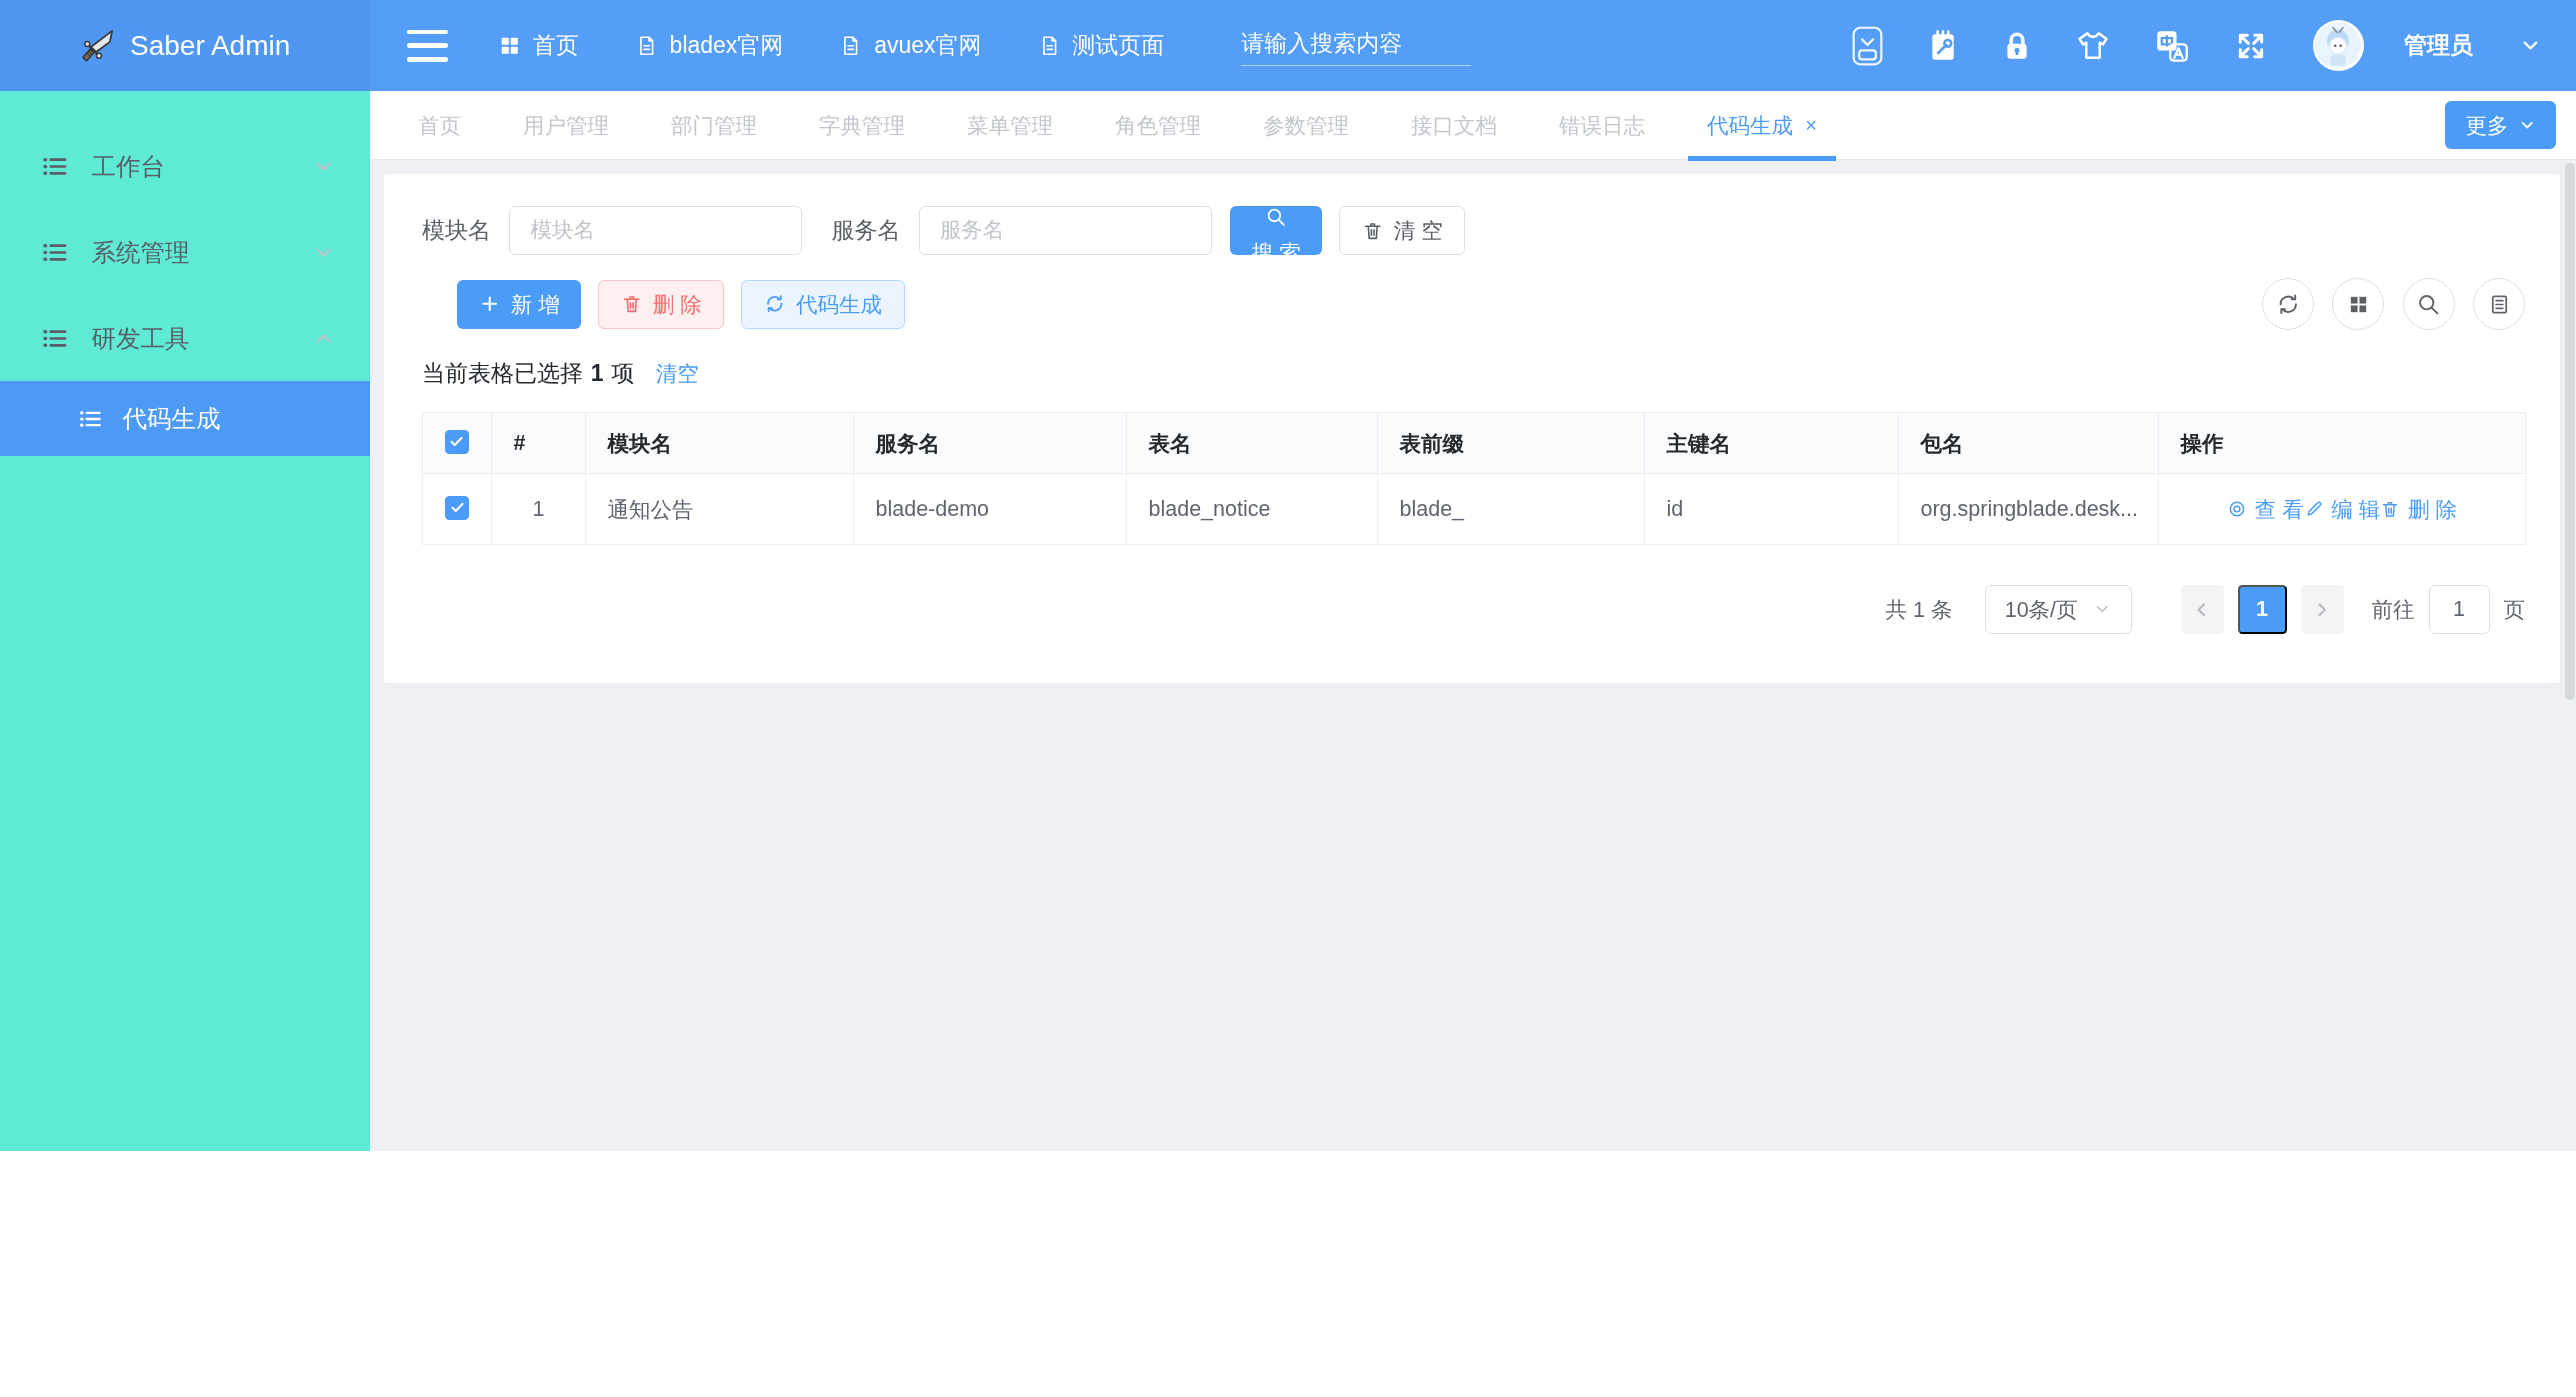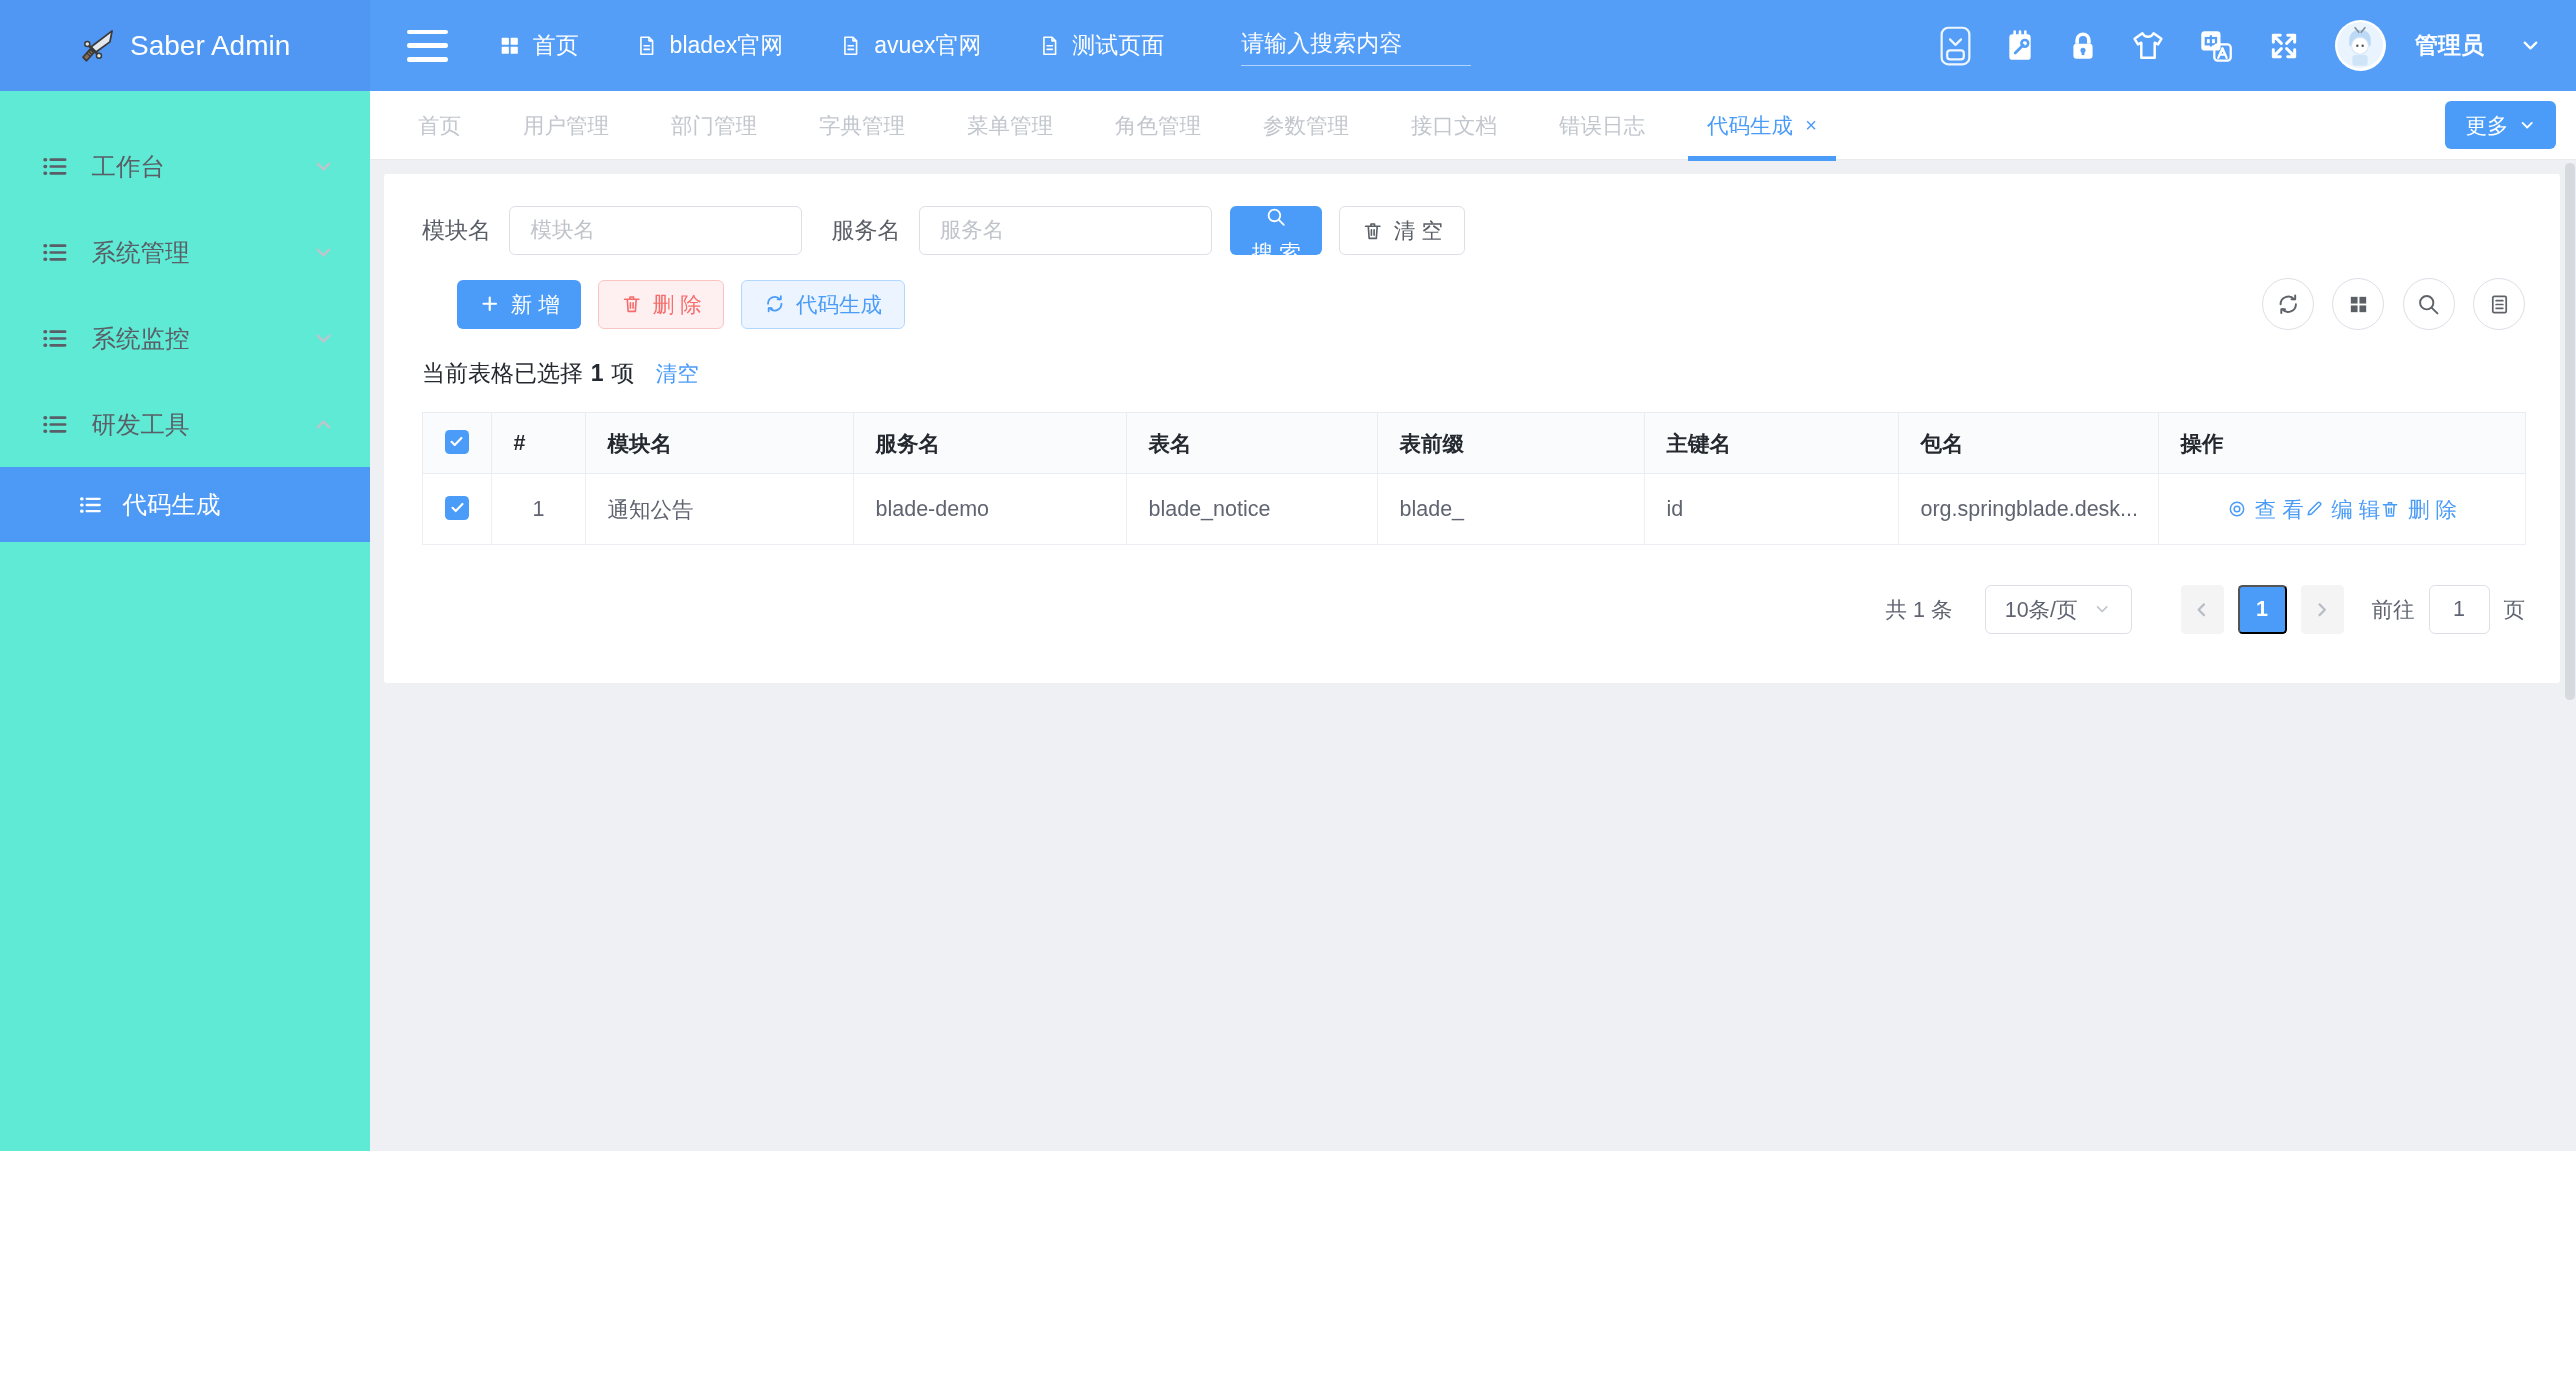--- a/index.html
+++ b/index.html
@@ -10,21 +10,21 @@
   .topbar { position:absolute; top:0; left:0; right:0; height:91px; background:#549ef7; display:flex; color:#fff; z-index:5; }
   .logo { width:370px; height:91px; background:#4f97f3; display:flex; align-items:center; justify-content:center; gap:15.3px; font-size:28px; font-weight:500; flex:none; }
   .topbar-main { flex:1; display:flex; align-items:center; padding:0 34px 0 37px; }
   .hamburger { width:41px; height:32px; display:flex; flex-direction:column; justify-content:space-between; background:none; border:none; cursor:pointer; }
   .hamburger span { display:block; height:4.6px; background:#fff; border-radius:2.3px; }
   .top-menu { display:flex; align-items:center; margin-left:51px; gap:57px; }
   .top-menu-item { display:flex; align-items:center; gap:12.3px; font-size:23px; color:#fff; cursor:pointer; white-space:nowrap; }
   .top-search { margin-left:77px; width:230px; border-bottom:1.5px solid rgba(255,255,255,.55); padding:4.6px 0 7.7px; }
   .top-search input { width:100%; background:transparent; border:none; outline:none; color:#000000; font-size:23px; font-family:inherit; }
   .top-search input::placeholder { color:rgba(255,255,255,.96); }
-  .top-actions { margin-left:auto; display:flex; align-items:center; gap:35px;font-family:Liberation Mono, monospace; }
+  .top-actions { margin-left:auto; display:flex; align-items:center; gap:46px;font-family:Liberation Mono, monospace; }
   .icon-btn { background:none; border:none; color:#fff; display:flex; align-items:center; cursor:pointer; }
   .avatar { width:51px; height:51px; border-radius:50%; background:#fff; border:2.3px solid rgba(255,255,255,.95); overflow:hidden; flex:none; }
   .username { font-size:23px; font-weight:600; margin-left:-6.1px; }
 
   
   .sidebar { position:absolute; top:91px; left:0; bottom:0; width:370px; background:#5eead4; z-index:4; }
   .menu { padding-top:32px; }
   .menu-item { height:86px; display:flex; align-items:center; padding:0 35px 0 41px; font-size:24.5px; color:#5a5e66; cursor:pointer; }
   .menu-item .mi-icon { margin-right:21.5px; display:flex; color:#5a5e66; }
   .menu-item .chev { margin-left:auto; color:#c0c4cc; display:flex; }
@@ -265,34 +265,20 @@
             </svg>
         </span>
         <span>系统管理</span>
         <span class="chev">
           <svg width="23" height="23" viewBox="0 0 24 24" fill="none" stroke="currentColor" stroke-width="2.4" stroke-linecap="round" stroke-linejoin="round">
               <path d="M6 9l6 6 6-6"></path>
             </svg>
         </span>
       </div>
 
-      <div class="menu-item">
-        <span class="mi-icon">
-          <svg width="29" height="29" viewBox="0 0 36 36" stroke="currentColor" fill="none" stroke-linecap="round">
-              <path d="M12 9.5h18M12 18h18M12 26.5h18" stroke-width="3.2"></path>
-              <path d="M5 9.5h.6M5 18h.6M5 26.5h.6" stroke-width="4.4"></path>
-            </svg>
-        </span>
-        <span>系统监控</span>
-        <span class="chev">
-          <svg width="23" height="23" viewBox="0 0 24 24" fill="none" stroke="currentColor" stroke-width="2.4" stroke-linecap="round" stroke-linejoin="round">
-              <path d="M6 9l6 6 6-6"></path>
-            </svg>
-        </span>
-      </div>
 
       <div class="menu-item">
         <span class="mi-icon">
           <svg width="29" height="29" viewBox="0 0 36 36" stroke="currentColor" fill="none" stroke-linecap="round">
               <path d="M12 9.5h18M12 18h18M12 26.5h18" stroke-width="3.2"></path>
               <path d="M5 9.5h.6M5 18h.6M5 26.5h.6" stroke-width="4.4"></path>
             </svg>
         </span>
         <span>研发工具</span>
         <span class="chev">

